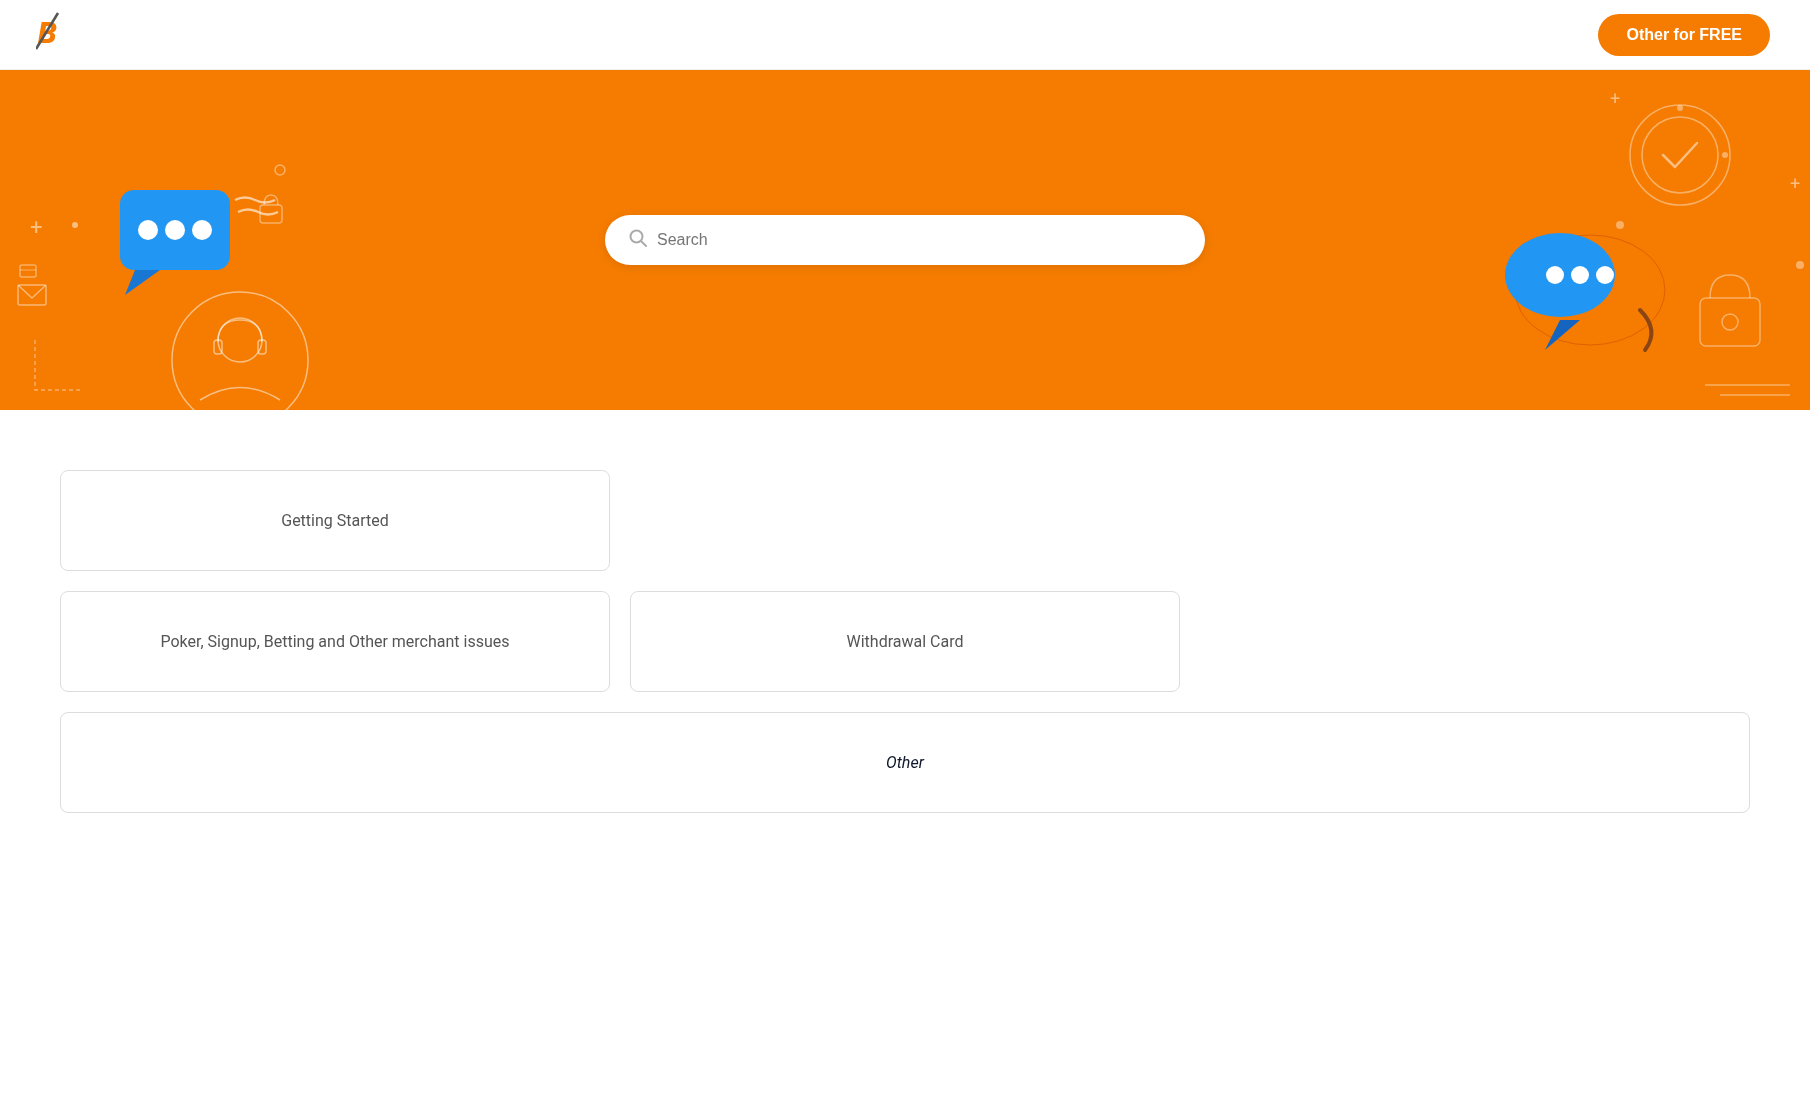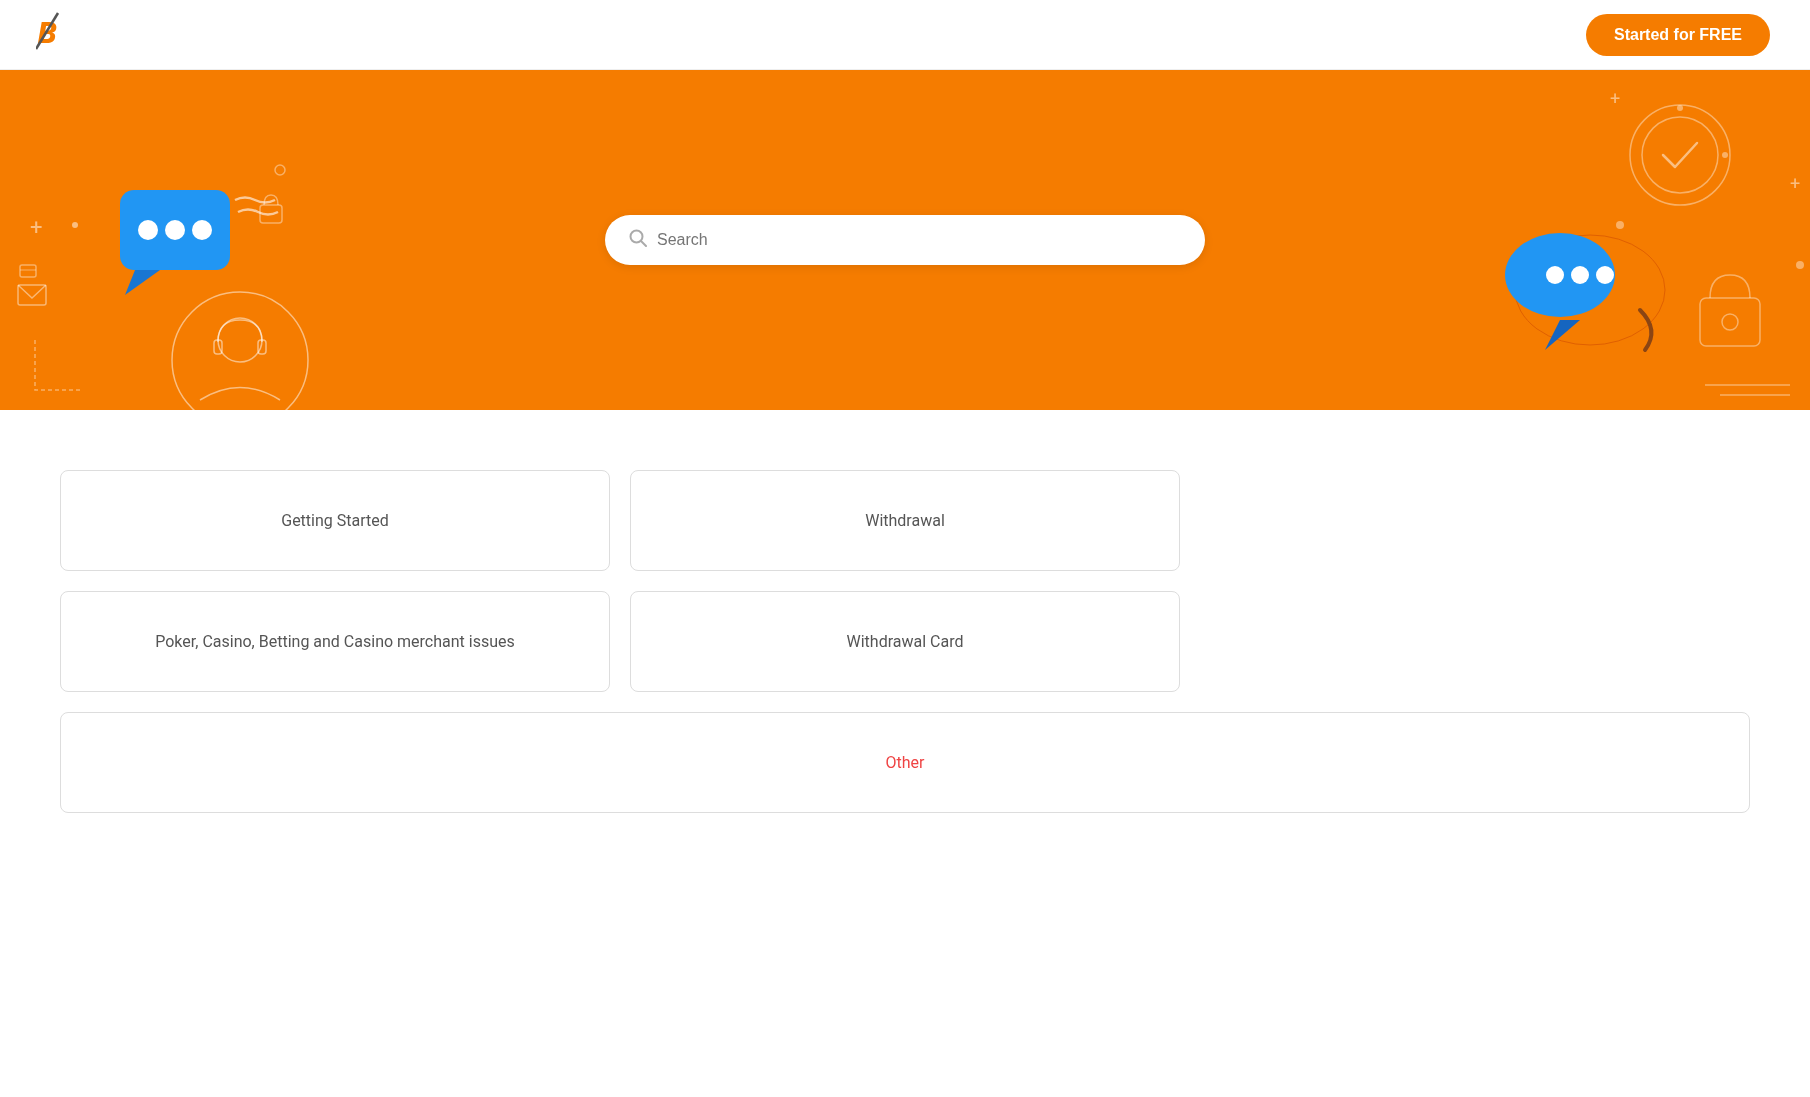--- a/index.html
+++ b/index.html
@@ -140,26 +140,27 @@
 
     .category-card-wide {
       grid-column: 1 / -1;
       border: 1px solid #ddd;
       border-radius: 8px;
       padding: 40px 20px;
       text-align: center;
       cursor: pointer;
       background: #fff;
       font-size: 16px;
-      color: #ef4444;
+      color: #0f172a;
       min-height: 80px;
       display: flex;
       align-items: center;
       justify-content: center;
       transition: border-color 0.2s, box-shadow 0.2s;
+      font-style: italic;
     }
 
     
     .deco-svg {
       width: 100%;
       height: 100%;
     }
   </style>
 </head>
 <body>
@@ -167,21 +168,21 @@
 <header class="header">
   <div class="logo">
     <span class="logo-slash">
       <svg width="40" height="40" viewBox="0 0 40 40">
 
         <text x="2" y="32" font-size="30" font-style="italic" font-weight="900" fill="#f57c00">B</text>
         <line x1="0" y1="38" x2="22" y2="2" stroke="#555" stroke-width="2.5"></line>
       </svg>
     </span>
   </div>
-  <button class="signup-btn">Started for FREE</button>
+  <button class="signup-btn">Other for FREE</button>
 </header>
 
 <section class="hero">
 
   <div class="deco-left">
     <svg class="deco-svg" viewBox="0 0 360 340" xmlns="http://www.w3.org/2000/svg">
 
       <g transform="translate(120, 120)">
         <rect x="0" y="0" width="110" height="80" rx="14" fill="#2196F3"></rect>
         <polygon points="15,80 5,105 40,80" fill="#1976D2"></polygon>
@@ -273,28 +274,25 @@
       <line x1="270" y1="325" x2="340" y2="325" stroke="rgba(255,255,255,0.4)" stroke-width="1.5"></line>
     </svg>
   </div>
 </section>
 
 <section class="categories">
   <div class="categories-grid">
     <div class="category-card">
       <span>Getting Started</span>
     </div>
-    <div class="category-card">
-      <span>Withdrawal</span>
-    </div>
   </div>
 
   <div class="categories-grid">
     <div class="category-card">
-      <span>Poker, Casino, Betting and Casino merchant issues</span>
+      <span>Poker, Signup, Betting and Other merchant issues</span>
     </div>
     <div class="category-card">
       <span>Withdrawal Card</span>
     </div>
   </div>
 
   <div>
     <div class="category-card-wide">
       <span>Other</span>
     </div>

